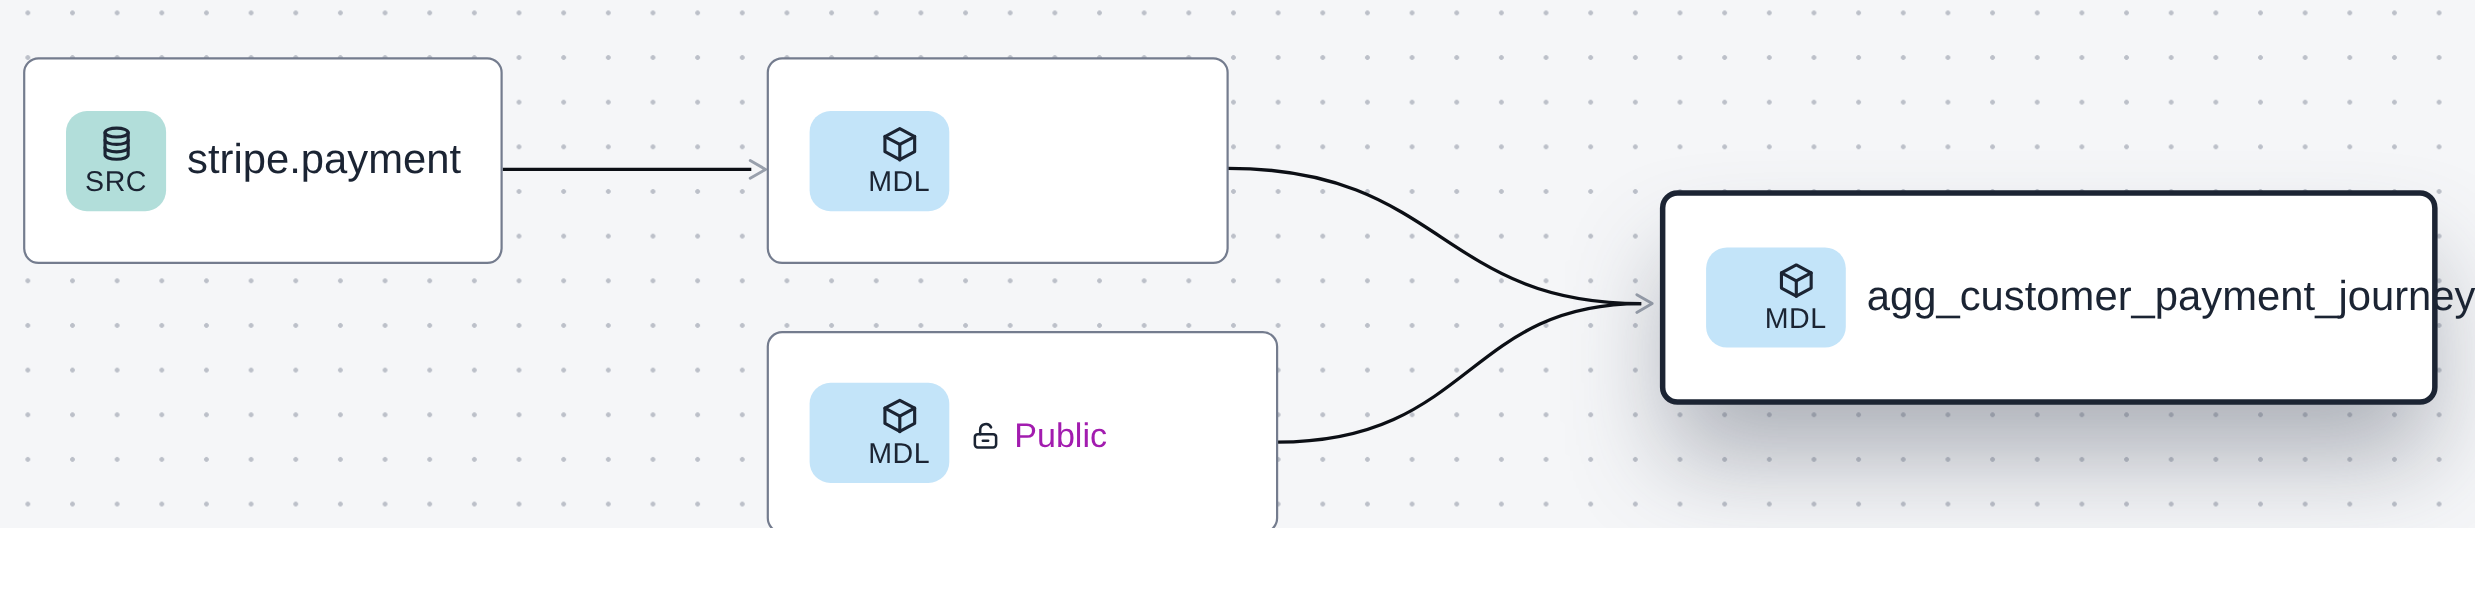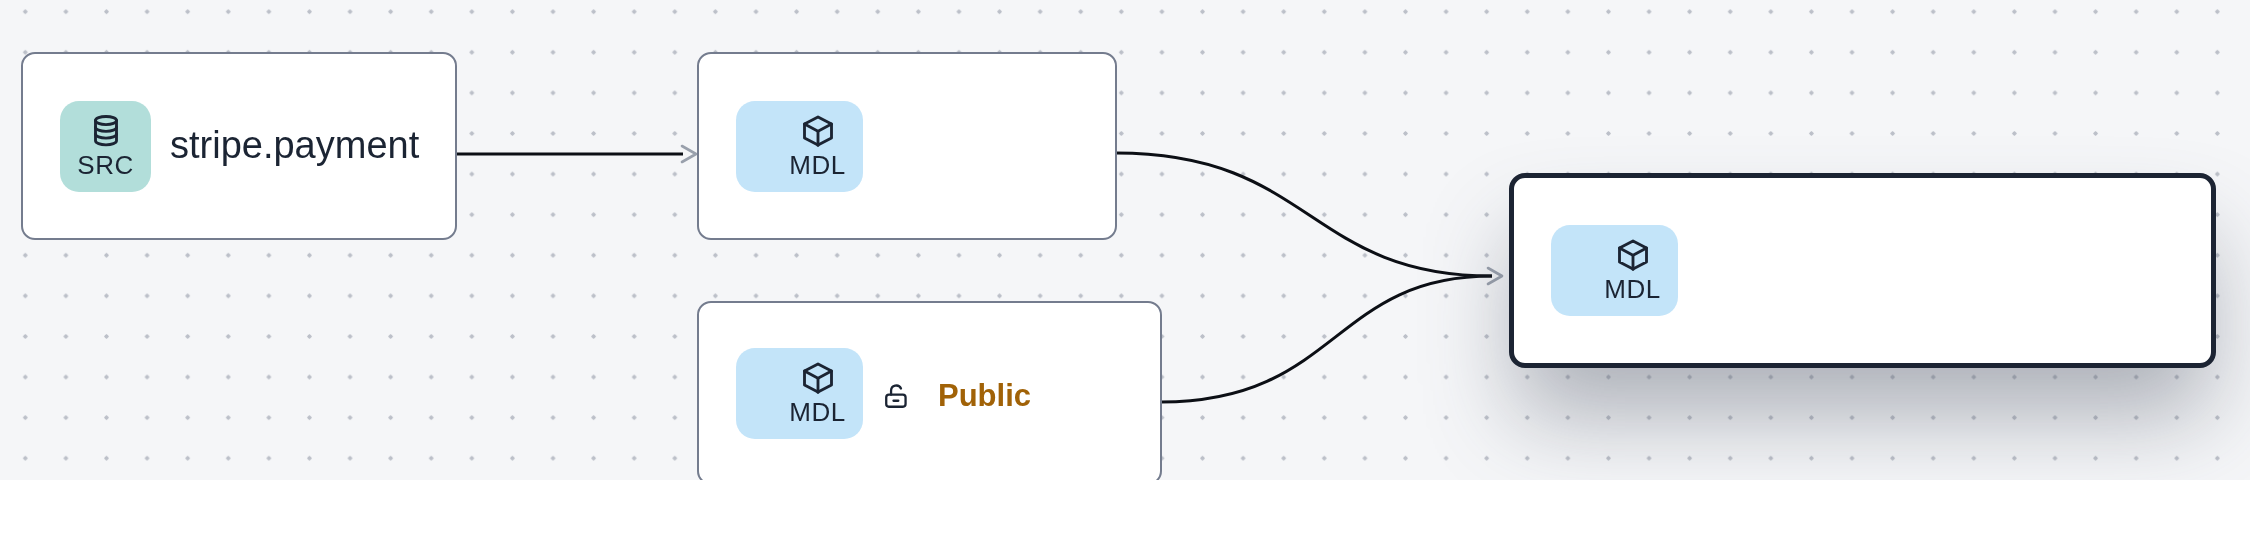--- a/index.html
+++ b/index.html
@@ -51,22 +51,22 @@
     font-size:26px;line-height:1.05;margin-top:3px;
     font-weight:500;color:#1b2433;letter-spacing:0.5px;
   }
 
   .node-text{margin-left:19px;display:flex;flex-direction:column;}
   .node-label{
     font-size:38px;font-weight:500;color:#1b2433;line-height:1.15;
     white-space:nowrap;
   }
   .access-row{
-    display:flex;align-items:center;gap:27px;margin-top:6px;
-    font-size:31px;font-weight:700;color:#a16207;line-height:1.1;
+    display:flex;align-items:center;gap:11px;margin-top:6px;
+    font-size:31px;font-weight:400;color:#a21caf;line-height:1.1;
   }
   .access-row svg{width:29px;height:29px;display:block;}
 </style>
 </head>
 <body>
 
 <div class="canvas">
 
   <svg class="edges" width="2250" height="552" viewBox="0 0 2250 552">
 
@@ -128,15 +128,18 @@
 
   <div class="node selected" id="node-agg-customer-payment-journey">
     <div class="icon-badge mdl">
       <svg class="glyph" viewBox="0 0 24 24" fill="none" stroke="#1b2433" stroke-width="1.9" stroke-linecap="round" stroke-linejoin="round">
         <path d="M21 16.6v-9.2L12 2.6 3 7.4v9.2l9 4.8 9-4.8z"></path>
         <path d="M3 7.4l9 4.8 9-4.8"></path>
         <path d="M12 12.2v9.4"></path>
       </svg>
       <span class="type-label">MDL</span>
     </div>
+    <div class="node-text">
+      <span class="node-label">agg_customer_payment_journey</span>
+    </div>
   </div>
 
 </div>
 
 </body></html>

